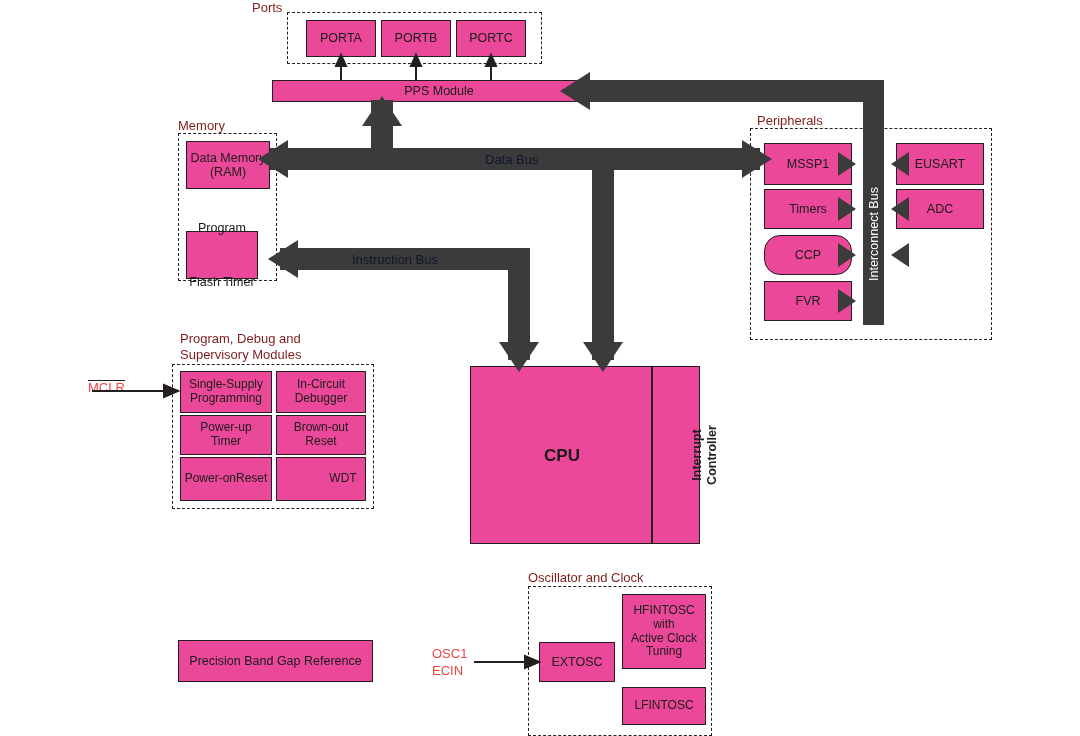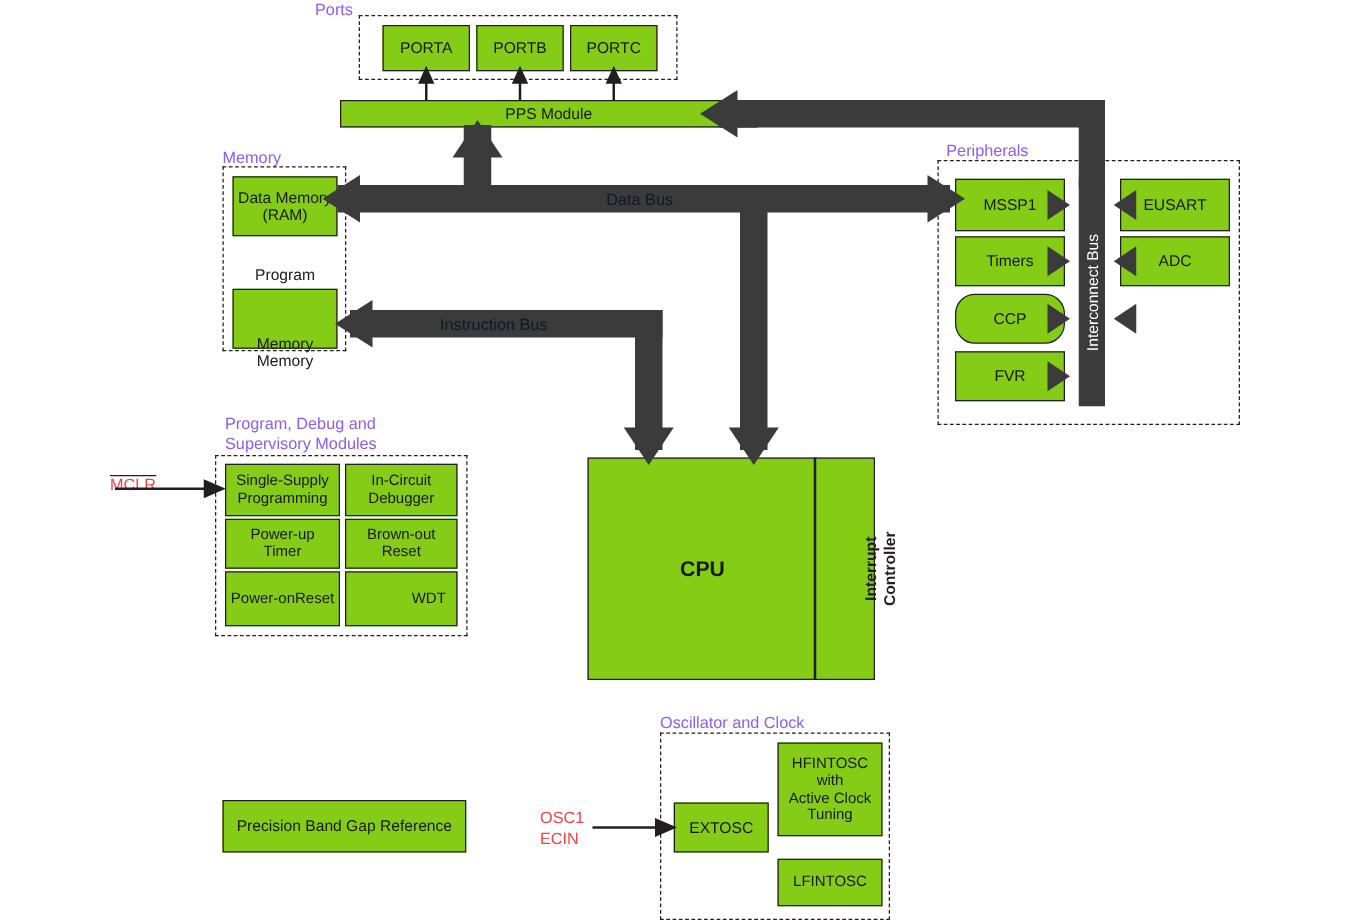--- a/index.html
+++ b/index.html
@@ -1,23 +1,23 @@
 <!DOCTYPE html>
 <html><head>
 <meta charset="utf-8">
 <style>
   html,body{margin:0;padding:0;background:#ffffff;}
   body{width:1080px;height:736px;font-family:"Liberation Sans",sans-serif;color:#1a1a1a;}
   #stage{position:relative;width:1080px;height:736px;overflow:hidden;}
 
-  .box{position:absolute;background:#84cc16;border:1.5px solid #231f20;box-sizing:border-box;
+  .box{position:absolute;background:#ec4899;border:1.5px solid #231f20;box-sizing:border-box;
        display:flex;align-items:center;justify-content:center;text-align:center;
        font-size:12.5px;line-height:1.15;}
   .group{position:absolute;border:1.4px dashed #231f20;box-sizing:border-box;background:transparent;}
-  .glabel{position:absolute;font-size:13px;color:#8b5cf6;white-space:nowrap;}
+  .glabel{position:absolute;font-size:13px;color:#7f1d1d;white-space:nowrap;}
   .plain{position:absolute;font-size:13px;color:#ef4444;white-space:nowrap;text-align:center;}
   .bus{position:absolute;background:#3b3b3b;}
   .buslabel{position:absolute;font-size:13px;color:#0f172a;white-space:nowrap;}
   .vlabel{position:absolute;font-size:12.5px;color:#231f20;white-space:nowrap;
           transform-origin:center center;}
   .thinline{position:absolute;background:#231f20;}
   .overline{border-top:1.3px solid #231f20;padding-top:0px;display:inline-block;line-height:1.1;}
   .cpu-label{font-size:17px;font-weight:bold;}
   svg.ovl{position:absolute;left:0;top:0;width:1080px;height:736px;pointer-events:none;}
 </style>
@@ -36,23 +36,23 @@
   <div class="box" style="left:272px;top:80px;width:334px;height:22px;">PPS Module</div>
 
   <div class="glabel" style="left:178px;top:118px;">Memory</div>
   <div class="group" style="left:178px;top:133px;width:99px;height:148px;"></div>
 
   <div class="box" style="left:186px;top:141px;width:84px;height:48px;flex-direction:column;">
     <span>Data Memory</span>
     <span>(RAM)</span>
   </div>
 
-  <div class="box" style="left:186px;top:231px;width:84px;height:48px;flex-direction:column;gap:40px;">
+  <div class="box" style="left:186px;top:231px;width:72px;height:48px;flex-direction:column;gap:40px;">
     <span>Program</span>
-    <span>Memory Memory</span>
+    <span>Flash Timer</span>
   </div>
 
   <div class="glabel" style="left:757px;top:113px;">Peripherals</div>
   <div class="group" style="left:750px;top:128px;width:242px;height:212px;"></div>
 
   <div class="box" style="left:764px;top:143px;width:88px;height:42px;">MSSP1</div>
   <div class="box" style="left:764px;top:189px;width:88px;height:40px;">Timers</div>
   <div class="box" style="left:764px;top:235px;width:88px;height:40px;border-radius:16px;">CCP</div>
   <div class="box" style="left:764px;top:281px;width:88px;height:40px;">FVR</div>
 

